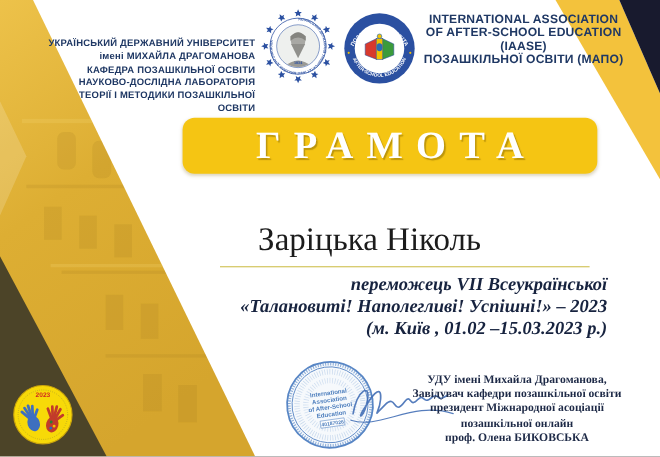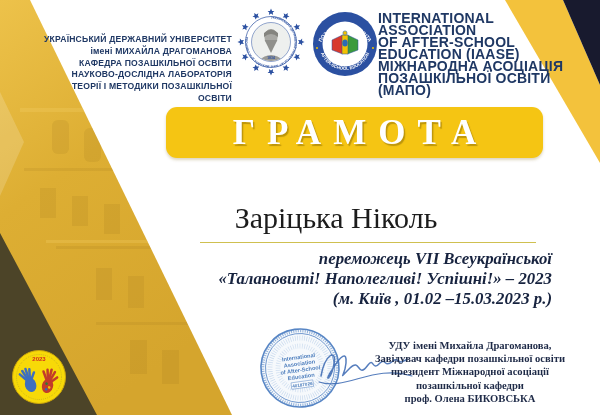--- a/index.html
+++ b/index.html
@@ -5,22 +5,22 @@
   html,body{margin:0;padding:0;background:#888;}
   .cert{position:relative;width:600px;height:415px;background:#ffffff;overflow:hidden;
         font-family:"Liberation Serif", serif;}
   .cert svg{display:block;}
   .bg{position:absolute;left:0;top:0;}
 
   
   .hdr-left{position:absolute;left:40px;top:14px;width:192px;text-align:right;
     font-family:"Liberation Sans", sans-serif;font-weight:bold;font-size:8.6px;
     line-height:11.8px;color:#1f3864;letter-spacing:.2px;margin-top:20px;}
-  .hdr-right{position:absolute;left:378px;top:12px;width:196px;
-    font-family:"Liberation Sans", sans-serif;font-weight:bold;font-size:14px;
+  .hdr-right{position:absolute;left:378px;top:12px;width:196px;text-align:center;
+    font-family:"Liberation Sans", sans-serif;font-weight:bold;font-size:11px;
     line-height:12px;color:#1f3864;letter-spacing:.2px;}
 
   .logo-udu{position:absolute;left:235px;top:6px;}
   .logo-mapo{position:absolute;left:312px;top:11px;}
 
   
   .banner{position:absolute;left:166px;top:107px;width:377px;height:51px;
     background:#f5c513;border-radius:11px;display:flex;align-items:center;justify-content:center;
     box-shadow:0 2px 3px rgba(120,90,0,.25);}
   .banner span{color:#ffffff;font-size:35px;font-weight:bold;letter-spacing:12px;margin-right:-12px;
@@ -154,21 +154,20 @@
       <path d="M13,-4 L2.5,-9 L2.5,10 L13,6 Z" fill="#3b9b3b" stroke="#2b50a1" stroke-width="0.5"></path>
       <rect x="-3" y="-9" width="6" height="19" fill="#f2c200" stroke="#2b50a1" stroke-width="0.5"></rect>
       <ellipse cx="0" cy="-1" rx="2.7" ry="3.6" fill="#2b6cb5"></ellipse>
       <circle cx="0" cy="-11" r="2.1" fill="#f2c200" stroke="#2b6cb5" stroke-width="0.6"></circle>
     </g>
   </svg>
 
   <div class="hdr-right">
     <div>INTERNATIONAL ASSOCIATION</div>
     <div>OF AFTER-SCHOOL EDUCATION (IAASE)</div>
-    <div>МІЖНАРОДНА АСОЦІАЦІЯ</div>
     <div>ПОЗАШКІЛЬНОЇ ОСВІТИ (МАПО)</div>
   </div>
 
   <div class="banner">
     <span>ГРАМОТА</span>
   </div>
 
   <div class="name">Заріцька Ніколь</div>
   <div class="rule"></div>
 
@@ -229,17 +228,17 @@
     <g stroke="#3f6cb4" stroke-width="1.5" fill="none" opacity="0.88" stroke-linecap="round">
       <path d="M5,40 C9,18 21,12 18,28 C15,44 7,47 16,34 C25,19 31,15 30,27 C29,40 21,45 34,32 C45,21 41,44 52,29 C58,21 56,36 64,27 C70,21 68,33 77,25 C83,20 81,31 91,23"></path>
       <path d="M3,46 C30,55 58,28 96,40" stroke-width="1.1"></path>
     </g>
   </svg>
 
   <div class="sigblock">
     <div>УДУ імені Михайла Драгоманова,</div>
     <div>Завідувач кафедри позашкільної освіти</div>
     <div>президент Міжнародної асоціації</div>
-    <div>позашкільної кафедри</div>
+    <div>позашкільної онлайн</div>
     <div>проф. Олена БИКОВСЬКА</div>
   </div>
 
 </div>
 
 </body></html>

